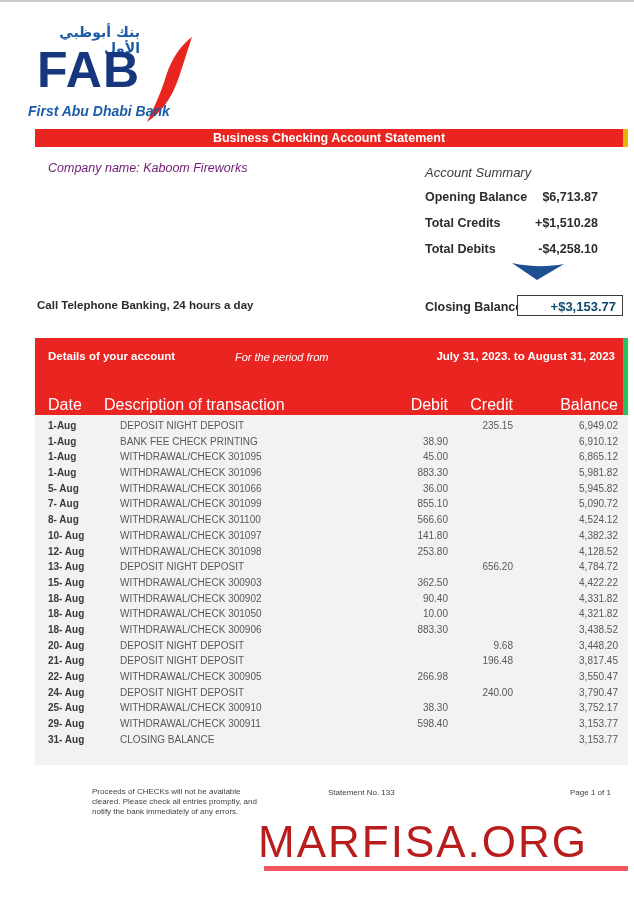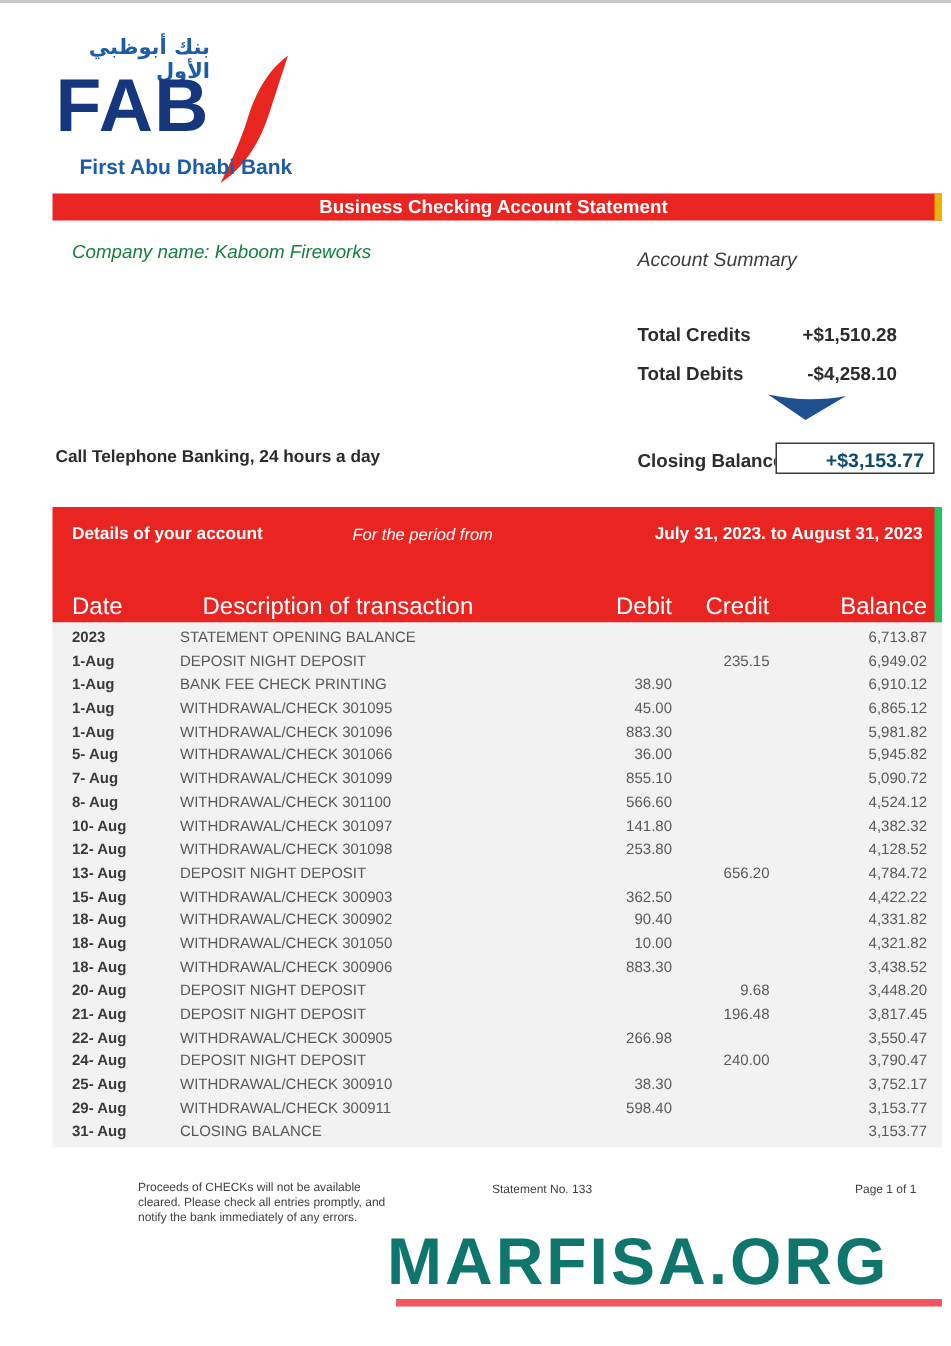--- a/index.html
+++ b/index.html
@@ -6,29 +6,29 @@
   #page{position:relative;width:634px;height:897px;background:#ffffff;overflow:hidden;
         font-family:"Liberation Sans",sans-serif;color:#3e3e3e;}
   .top-edge{position:absolute;top:0;left:0;width:634px;height:2px;background:#c9c9c9;}
 
   
   .logo-arabic{position:absolute;left:58px;top:24px;width:82px;text-align:right;
                font-family:"DejaVu Sans",sans-serif;font-size:14px;font-weight:bold;color:#1c5ca8;direction:rtl;}
   .logo-fab{position:absolute;left:37px;top:44px;font-size:50px;font-weight:bold;color:#16377e;
             letter-spacing:1px;line-height:52px;}
   .logo-swoosh{position:absolute;left:146px;top:36px;}
-  .logo-bankname{position:absolute;left:53px;top:103px;font-size:14px;font-weight:bold;color:#1c5ca8;}
+  .logo-bankname{position:absolute;left:28px;top:103px;font-size:14px;font-weight:bold;color:#1c5ca8;font-style:italic;}
 
   
   .banner{position:absolute;left:35px;top:129px;width:588px;height:18px;background:#ea2420;
           border-right:5px solid #eab308;color:#fff;font-weight:bold;font-size:12.5px;
           text-align:center;line-height:18px;}
 
   
-  .company{position:absolute;left:48px;top:161px;font-style:italic;font-size:12.5px;color:#15803d;}
+  .company{position:absolute;left:48px;top:161px;font-style:italic;font-size:12.5px;color:#701a75;}
   .summary-title{position:absolute;left:425px;top:165px;font-style:italic;font-size:13px;color:#3c3c3c;}
   .sum-row{position:absolute;left:425px;width:198px;height:14px;}
   .sum-row .lbl{position:absolute;left:0;font-weight:bold;font-size:12.5px;color:#2c2c2c;}
   .sum-row .val{position:absolute;left:60px;width:113px;text-align:right;font-weight:bold;font-size:12.5px;color:#2c2c2c;}
   .sum-arrow{position:absolute;left:512px;top:262px;}
   .closing-label{position:absolute;left:425px;top:300px;font-weight:bold;font-size:12.5px;color:#2c2c2c;}
   .closing-box{position:absolute;left:517px;top:295px;width:106px;height:21px;border:1px solid #3a3a3a;
                background:#fff;text-align:right;line-height:21px;font-weight:bold;font-size:13px;
                padding-right:6px;box-sizing:border-box;color:#0c4a6e;}
 
@@ -38,21 +38,21 @@
   .telephone{position:absolute;left:37px;top:299px;font-weight:bold;font-size:11.5px;color:#2c2c2c;}
 
   
   .details-header{position:absolute;left:35px;top:338px;width:588px;height:77px;background:#ea2420;
                   border-right:5px solid #22c55e;color:#fff;}
   .d-title{position:absolute;left:13px;top:12px;font-weight:bold;font-size:11.5px;}
   .d-period-label{position:absolute;left:200px;top:13px;font-style:italic;font-size:11px;}
   .d-period-value{position:absolute;right:8px;top:12px;font-weight:bold;font-size:11.5px;}
   .col{position:absolute;top:58px;font-size:16px;}
   .col-date{left:13px;}
-  .col-desc{left:100px;}
+  .col-desc{left:69px;}
   .col-debit{left:340px;width:73px;text-align:right;}
   .col-credit{left:405px;width:73px;text-align:right;}
   .col-balance{left:490px;width:93px;text-align:right;}
 
   
   .table-body{position:absolute;left:35px;top:415px;width:593px;height:350px;background:#f2f2f2;
               padding-top:4px;box-sizing:border-box;}
   .trow{position:relative;height:15.7px;font-size:10px;}
   .trow span{position:absolute;top:1px;}
   .c-date{left:13px;font-weight:bold;color:#3a3a3a;}
@@ -60,22 +60,22 @@
   .c-debit{left:340px;width:73px;text-align:right;color:#585858;}
   .c-credit{left:405px;width:73px;text-align:right;color:#585858;}
   .c-balance{left:490px;width:93px;text-align:right;color:#585858;}
 
   
   .disclaimer{position:absolute;left:92px;top:787px;font-size:8px;line-height:10px;color:#3f3f3f;}
   .stmt-no{position:absolute;left:328px;top:788px;font-size:8px;color:#3f3f3f;}
   .page-no{position:absolute;left:570px;top:788px;font-size:8px;color:#3f3f3f;}
 
   
-  .watermark{position:absolute;left:258px;top:817px;font-size:44px;font-weight:bold;
-             letter-spacing:2px;color:#0f766e;}
+  .watermark{position:absolute;left:258px;top:817px;font-size:44px;font-weight:normal;
+             letter-spacing:2px;color:#b91c1c;}
   .watermark-underline{position:absolute;left:264px;top:866px;width:364px;height:5px;background:#f4555e;}
 </style>
 </head>
 <body>
 
 <div id="page">
   <div class="top-edge"></div>
 
   <div class="logo-arabic">بنك أبوظبي الأول</div>
   <div class="logo-fab">FAB</div>
@@ -84,20 +84,24 @@
       <path d="M46,1 L33,41 C26,62 15,77 1,86 C9,70 16,54 20,40 C26,22 35,9 46,1 Z" fill="#e8251f"></path>
     </svg>
   </div>
   <div class="logo-bankname">First Abu Dhabi Bank</div>
 
   <div class="banner">Business Checking Account Statement</div>
 
   <div class="company">Company name: Kaboom Fireworks</div>
   <div class="summary-title">Account Summary</div>
 
+  <div class="sum-row" style="top:190px;">
+    <span class="lbl">Opening Balance</span>
+    <span class="val">$6,713.87</span>
+  </div>
   <div class="sum-row" style="top:216px;">
     <span class="lbl">Total Credits</span>
     <span class="val">+$1,510.28</span>
   </div>
   <div class="sum-row" style="top:242px;">
     <span class="lbl">Total Debits</span>
     <span class="val">-$4,258.10</span>
   </div>
 
   <div class="sum-arrow">
@@ -117,27 +121,20 @@
     <span class="d-period-value">July 31, 2023. to August 31, 2023</span>
     <span class="col col-date">Date</span>
     <span class="col col-desc">Description of transaction</span>
     <span class="col col-debit">Debit</span>
     <span class="col col-credit">Credit</span>
     <span class="col col-balance">Balance</span>
   </div>
 
   <div class="table-body">
       <div class="trow">
-        <span class="c-date">2023</span>
-        <span class="c-desc">STATEMENT OPENING BALANCE</span>
-        <span class="c-debit"></span>
-        <span class="c-credit"></span>
-        <span class="c-balance">6,713.87</span>
-      </div>
-      <div class="trow">
         <span class="c-date">1-Aug</span>
         <span class="c-desc">DEPOSIT NIGHT DEPOSIT</span>
         <span class="c-debit"></span>
         <span class="c-credit">235.15</span>
         <span class="c-balance">6,949.02</span>
       </div>
       <div class="trow">
         <span class="c-date">1-Aug</span>
         <span class="c-desc">BANK FEE CHECK PRINTING</span>
         <span class="c-debit">38.90</span>

